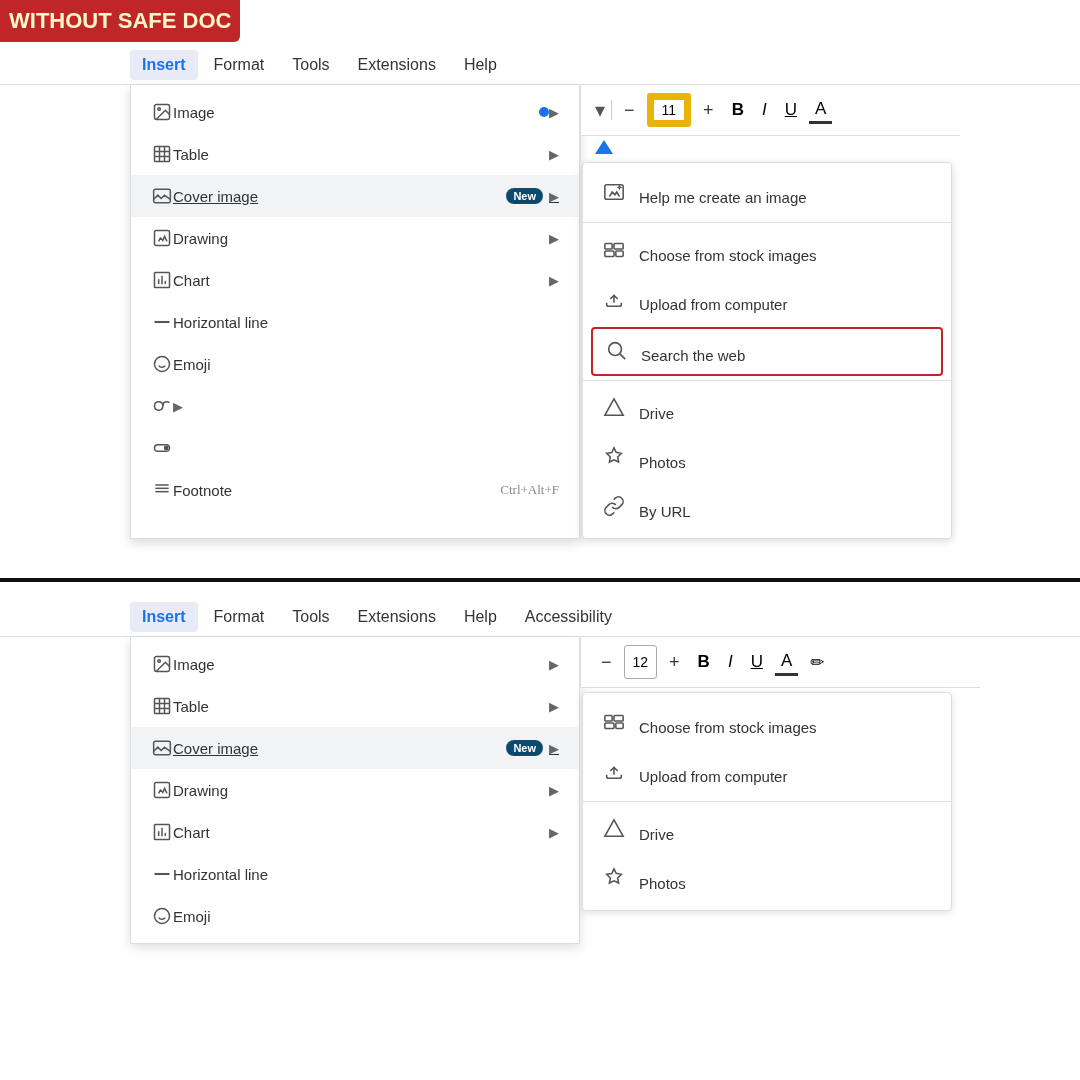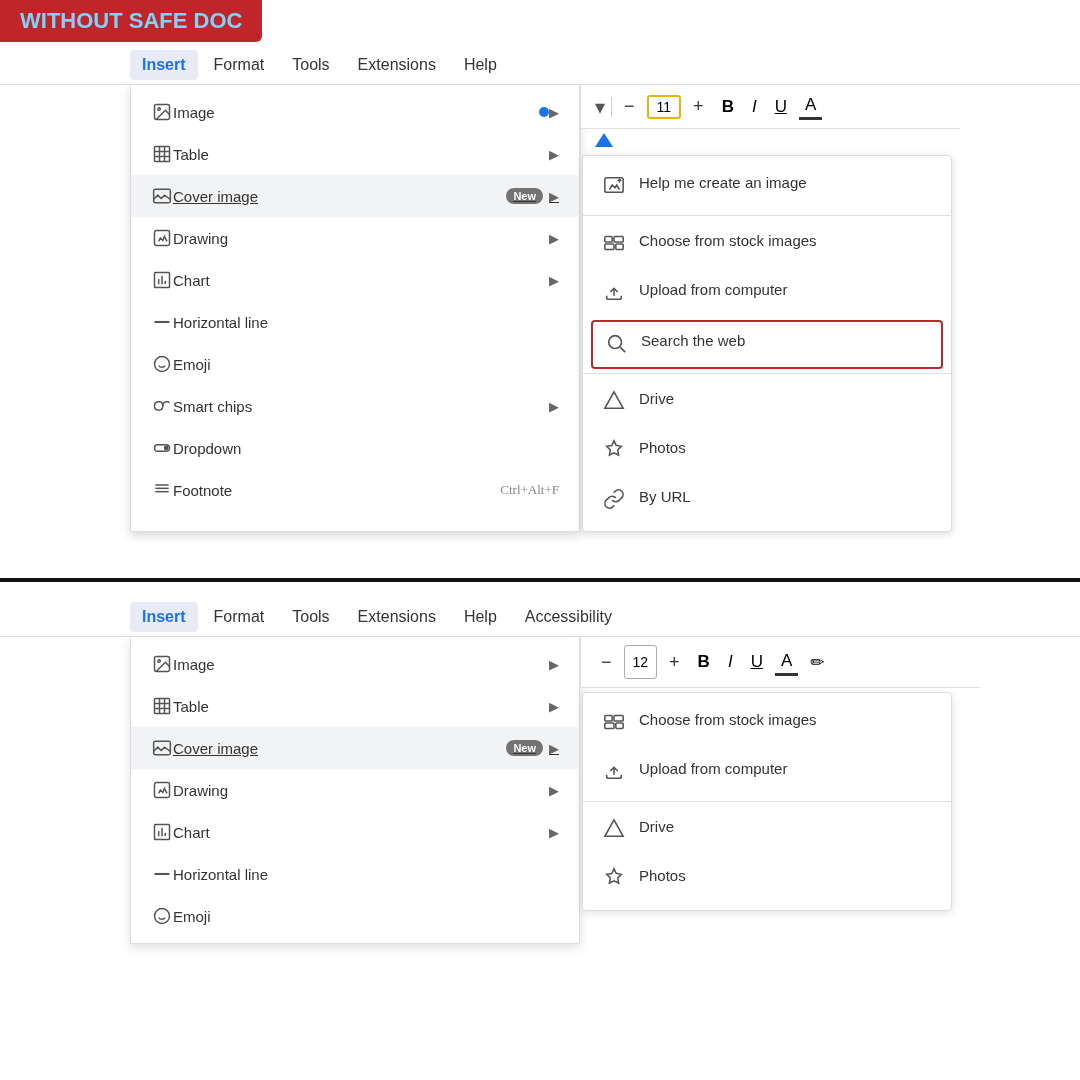--- a/index.html
+++ b/index.html
@@ -9,24 +9,24 @@
       font-family: 'Arial', sans-serif;
       background: #fff;
       overflow: hidden;
     }
 
     
     .top-banner {
       position: absolute;
       top: 0; left: 0;
       background: #c0252a;
-      color: #7dd3fc;
+      color: #fef9c3;
       font-weight: bold;
       font-size: 22px;
-      padding: 8px 20px;
+      padding: 8px 9px;
       z-index: 10;
       border-radius: 0 0 6px 0;
     }
 
     
     .divider {
       position: absolute;
       top: 578px;
       left: 0; right: 0;
       height: 4px;
@@ -78,41 +78,41 @@
       height: 22px;
       display: flex;
       align-items: center;
       justify-content: center;
       flex-shrink: 0;
     }
     .menu-item .label {
       flex: 1;
     }
     .menu-item .new-badge {
-      background: #737373;
+      background: #0c4a6e;
       color: #fff;
       font-size: 11px;
       font-weight: bold;
       padding: 2px 7px;
       border-radius: 10px;
       margin-right: 6px;
     }
     .menu-item .arrow {
       color: #666;
       font-size: 13px;
     }
     .menu-item .shortcut {
       color: #888;
       font-size: 13px;
       margin-left: auto;
       font-family: Liberation Serif, serif;
     }
     .right-menu-item {
       display: flex;
-      align-items: flex-start;
+      align-items: flex-end;
       padding: 12px 20px;
       font-size: 15px;
       color: #333;
       cursor: pointer;
       gap: 14px;
     }
     .right-menu-separator {
       height: 1px;
       background: #e0e0e0;
       margin: 4px 0;
@@ -234,32 +234,30 @@
         <span class="label">Emoji</span>
       </div>
 
       <div class="menu-item">
         <span class="icon">
           <svg width="20" height="20" viewBox="0 0 24 24" fill="none" stroke="#555" stroke-width="1.8">
               <path d="M3 12c0-3 2-5 5-5s5 2 5 5-2 5-5 5-5-2-5-5z"></path>
               <path d="M13 12c0-3 2-5 5-5 1 0 2 .3 3 1"></path>
             </svg>
         </span>
-        <span class="label">Smart chips</span>
         <span class="arrow">▶</span>
       </div>
 
       <div class="menu-item">
         <span class="icon">
           <svg width="20" height="20" viewBox="0 0 24 24" fill="none" stroke="#555" stroke-width="1.8">
               <rect x="3" y="8" width="18" height="8" rx="4"></rect>
               <circle cx="17" cy="12" r="2" fill="#555"></circle>
             </svg>
         </span>
-        <span class="label">Dropdown</span>
       </div>
 
       <div class="menu-item">
         <span class="icon">
           <svg width="20" height="20" viewBox="0 0 24 24" fill="none" stroke="#555" stroke-width="1.8">
               <line x1="4" y1="6" x2="20" y2="6"></line>
               <line x1="4" y1="10" x2="20" y2="10"></line>
               <line x1="4" y1="14" x2="20" y2="14"></line>
             </svg>
         </span>
@@ -267,21 +265,21 @@
         <span class="shortcut">Ctrl+Alt+F</span>
       </div>
     </div>
 
     <div style="display:flex; flex-direction:column;">
 
       <div style="display:flex; align-items:center; gap:6px; padding:8px 14px; border-bottom:1px solid #e0e0e0; border-left:1px solid #e0e0e0; width:380px; background:#fff;">
         <span style="font-size:20px; color:#555;">▾</span>
         <span style="width:1px; height:20px; background:#ccc; display:inline-block;"></span>
         <span style="font-size:18px; color:#333; padding:2px 6px;">−</span>
-        <span style="border:2px solid #eab308; border-radius:3px; padding:2px 8px; font-size:14px;">11</span>
+        <span style="border:7px solid #eab308; border-radius:3px; padding:2px 8px; font-size:14px;">11</span>
         <span style="font-size:18px; color:#333; padding:2px 6px;">+</span>
         <span style="font-weight:bold; font-size:17px; padding:2px 6px;">B</span>
         <span style="font-style:italic; font-size:17px; padding:2px 6px;">I</span>
         <span style="text-decoration:underline; font-size:17px; padding:2px 6px;">U</span>
         <span style="font-size:17px; padding:2px 6px; border-bottom: 3px solid #333;">A</span>
       </div>
 
       <div style="padding:4px 14px; border-left:1px solid #e0e0e0;">
         <svg width="18" height="14" viewBox="0 0 18 14">
             <polygon points="0,14 9,0 18,14" fill="#1a73e8"></polygon>

